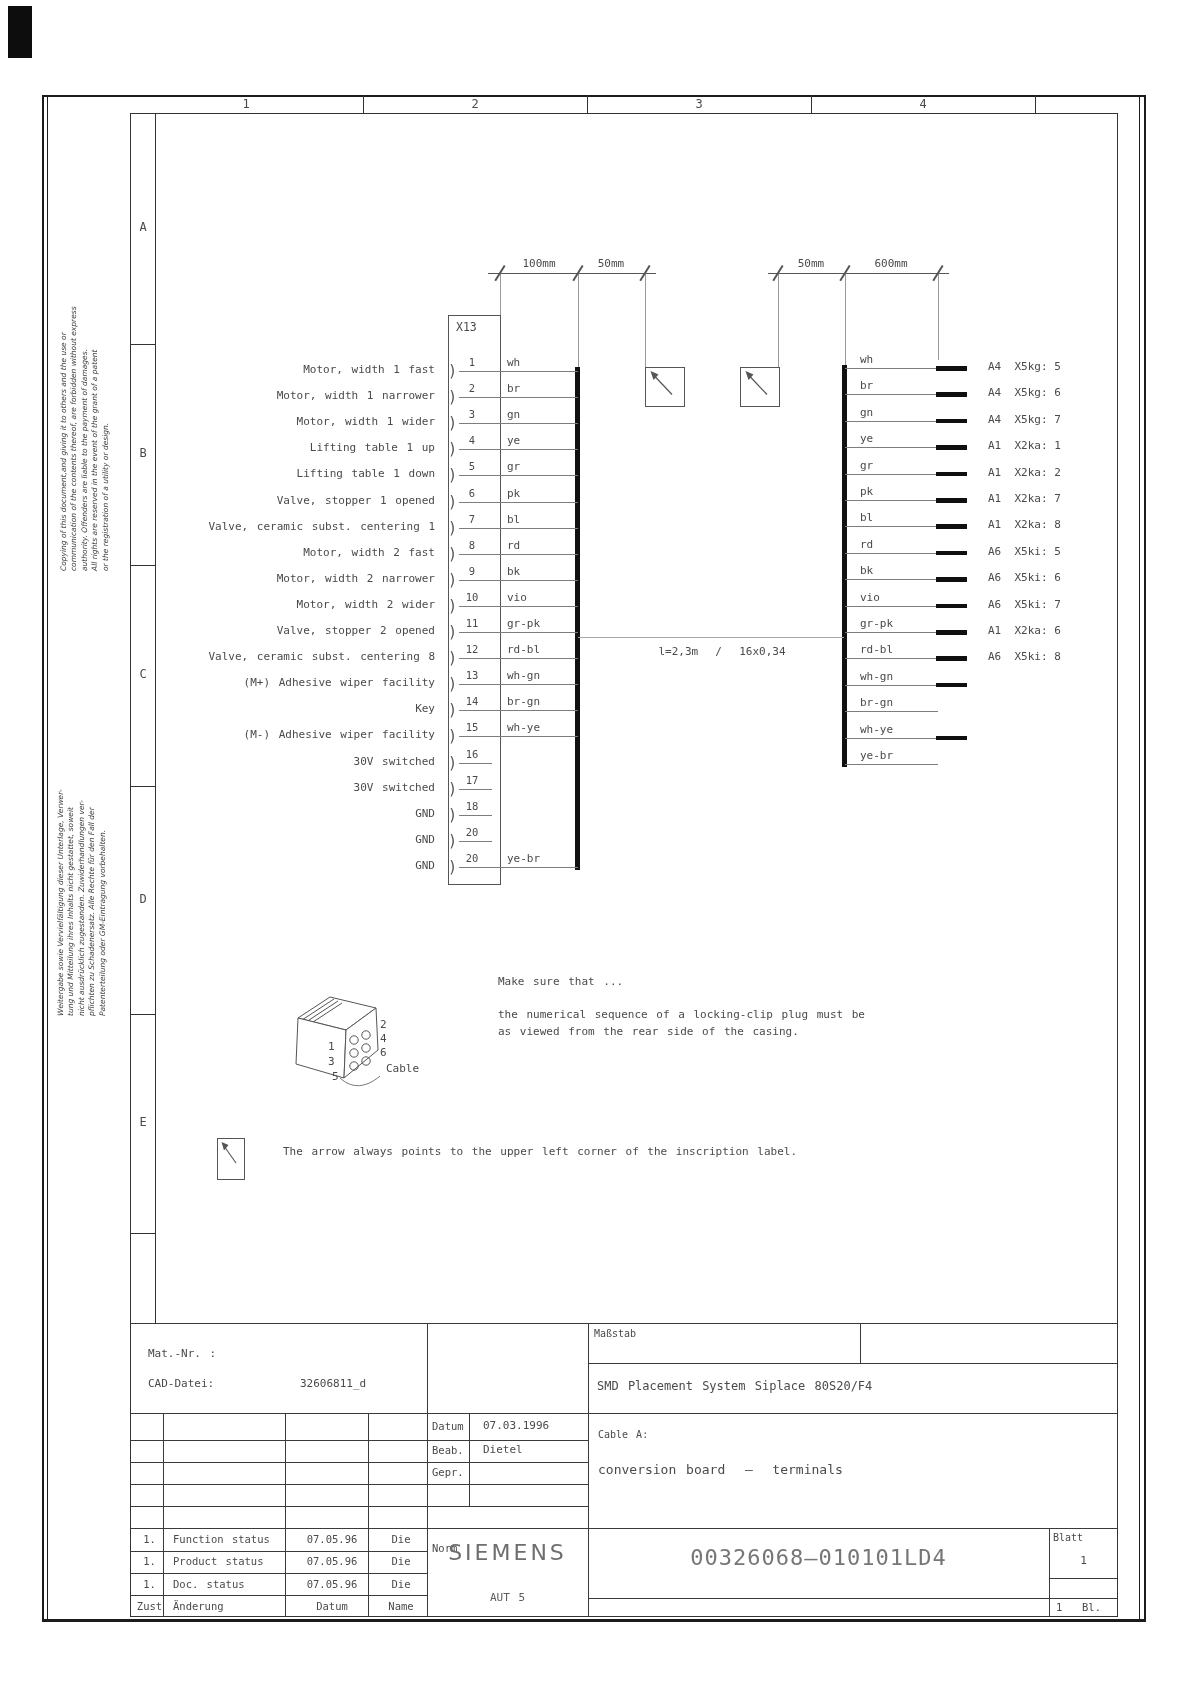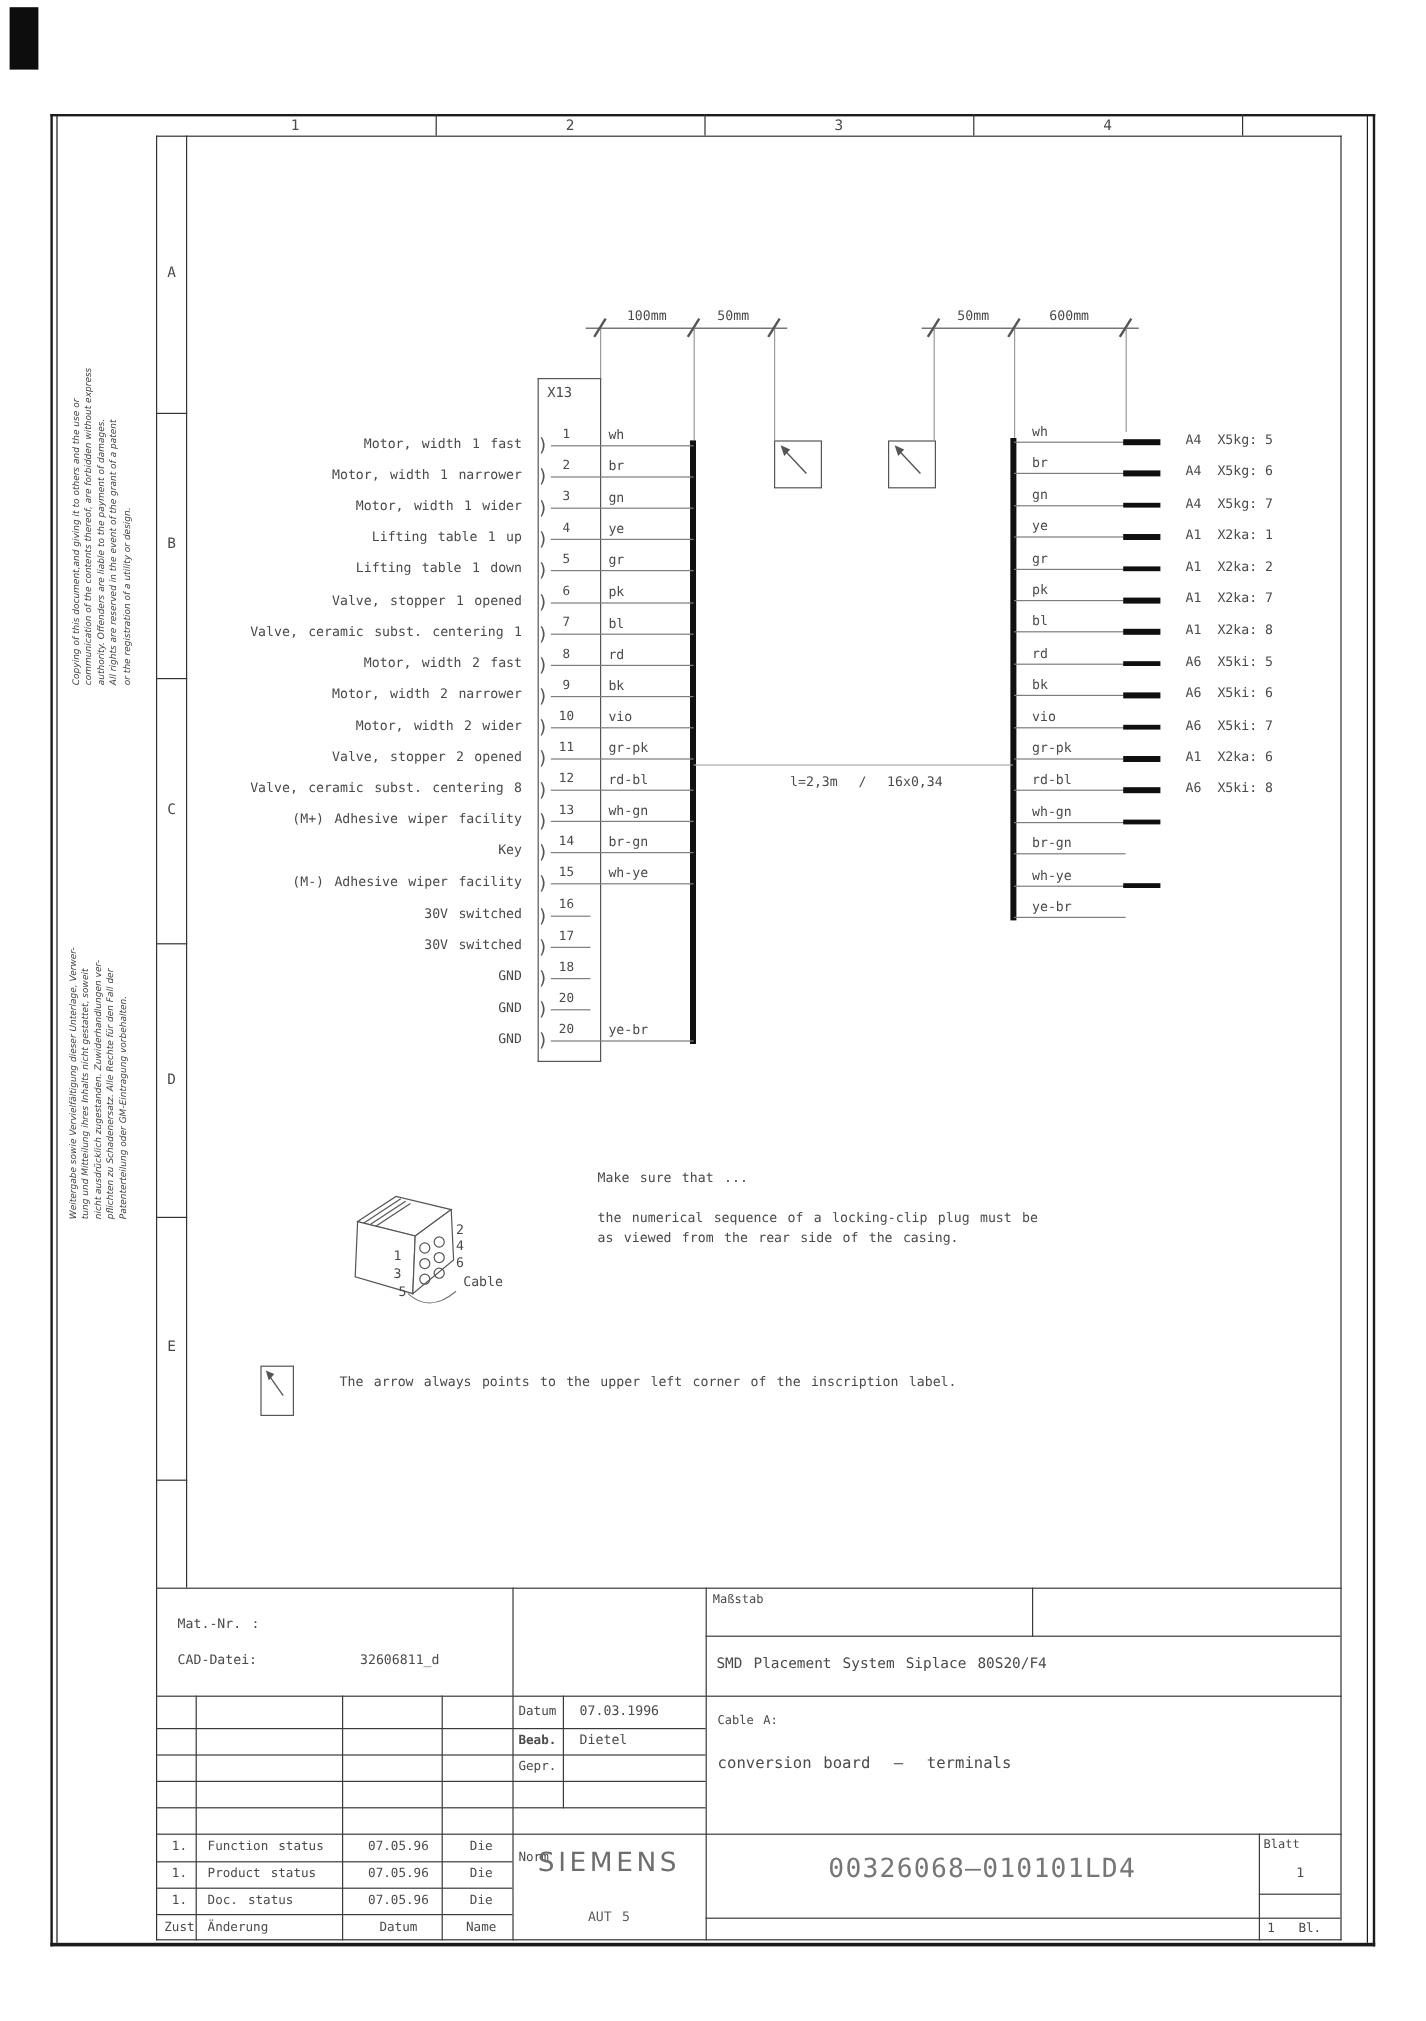--- a/index.html
+++ b/index.html
@@ -335,21 +335,21 @@
   <div class="cad" style="left:148px; top:1347px;">Mat.-Nr. :</div>
   <div class="cad" style="left:148px; top:1377px;">CAD-Datei:</div>
   <div class="cad" style="left:300px; top:1377px;">32606811_d</div>
   <div class="cad" style="left:594px; top:1327px; font-size:10px;">Maßstab</div>
   <div class="cad" style="left:597px; top:1379px; font-size:12px;">SMD Placement System Siplace 80S20/F4</div>
   <div class="cad" style="left:598px; top:1428px; font-size:10px;">Cable A:</div>
   <div class="cad" style="left:598px; top:1463px; font-size:13px;">conversion board  –  terminals</div>
 
   <div class="cad" style="left:432px; top:1419px; font-size:10.5px;">Datum</div>
   <div class="cad" style="left:483px; top:1419px; font-size:11px;">07.03.1996</div>
-  <div class="cad" style="left:432px; top:1443px; font-size:10.5px;font-weight:bold;">Beab.</div>
+  <div class="cad" style="left:432px; top:1443px; font-size:10.5px;">Beab.</div>
   <div class="cad" style="left:483px; top:1443px; font-size:11px;">Dietel</div>
   <div class="cad" style="left:432px; top:1465px; font-size:10.5px;">Gepr.</div>
   <div class="cad" style="left:432px; top:1541px; font-size:10.5px;">Norm</div>
 
   <div class="cad center" style="left:427px; top:1546px; width:161px; font-family:'DejaVu Sans',sans-serif; font-size:22px; letter-spacing:3px; color:#6e6e6e;">SIEMENS</div>
   <div class="cad center" style="left:427px; top:1591px; width:161px; font-size:11px; color:#5c5c5c;">AUT 5</div>
 
   <div class="cad center" style="left:588px; top:1551px; width:461px; font-size:22px; letter-spacing:1px; color:#767676;">00326068–010101LD4</div>
 
   <div class="cad" style="left:1053px; top:1531px; font-size:10px;">Blatt</div>

